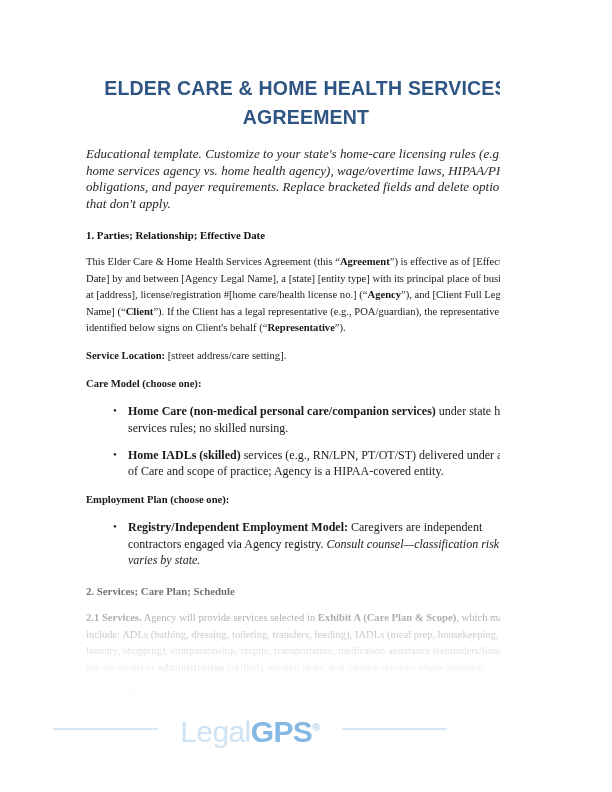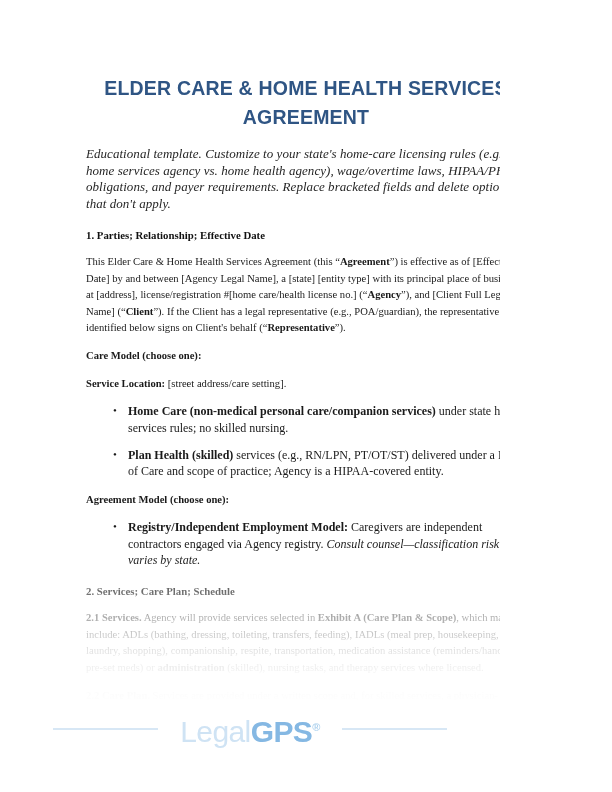--- a/index.html
+++ b/index.html
@@ -177,30 +177,30 @@
   </div>
 
   <div class="content">
 
     <p class="intro">Educational template. Customize to your state's home-care licensing rules (e.g., home services agency vs. home health agency), wage/overtime laws, HIPAA/PHI obligations, and payer requirements. Replace bracketed fields and delete options that don't apply.</p>
 
     <h2 class="section-heading">1. Parties; Relationship; Effective Date</h2>
 
     <p class="body-para"><span>This Elder Care &amp; Home Health Services Agreement (this “</span><b>Agreement</b><span>”) is effective as of [Effective Date] by and between [Agency Legal Name], a [state] [entity type] with its principal place of business at [address], license/registration #[home care/health license no.] (“</span><b>Agency</b><span>”), and [Client Full Legal Name] (“</span><b>Client</b><span>”). If the Client has a legal representative (e.g., POA/guardian), the representative identified below signs on Client's behalf (“</span><b>Representative</b><span>”).</span></p>
 
+    <p class="label-para"><b>Service Location:</b><span>&nbsp;</span><span>[street address/care setting].</span></p>
+
     <p class="label-para"><b>Care Model (choose one):</b></p>
-
-    <p class="label-para"><b>Service Location:</b><span>&nbsp;</span><span>[street address/care setting].</span></p>
 
     <ul class="bullets">
       <li><b>Home Care (non-medical personal care/companion services)</b><span> under state home services rules; no skilled nursing.</span></li>
-      <li><b>Plan Health (skilled)</b><span> services (e.g., RN/LPN, PT/OT/ST) delivered under a Plan of Care and scope of practice; Agency is a HIPAA-covered entity.</span></li>
+      <li><b>Home IADLs (skilled)</b><span> services (e.g., RN/LPN, PT/OT/ST) delivered under a Plan of Care and scope of practice; Agency is a HIPAA-covered entity.</span></li>
     </ul>
 
-    <p class="label-para"><b>Agreement Model (choose one):</b></p>
+    <p class="label-para"><b>Employment Plan (choose one):</b></p>
 
     <ul class="bullets">
       <li><b>Registry/Independent Employment Model:</b><span> Caregivers are independent contractors engaged via Agency registry. </span><span class="em">Consult counsel—classification risk varies by state.</span></li>
     </ul>
 
     <h2 class="section-heading" style="margin-top:16px;">2. Services; Care Plan; Schedule</h2>
 
     <p class="body-para"><b>2.1 Services.</b><span> Agency will provide services selected in </span><b>Exhibit A (Care Plan &amp; Scope)</b><span>, which may include: ADLs (bathing, dressing, toileting, transfers, feeding), IADLs (meal prep, housekeeping, laundry, shopping), companionship, respite, transportation, medication assistance (reminders/handing pre-set meds) or </span><b>administration</b><span> (skilled), nursing tasks, and therapy services where licensed.</span></p>
 
     <p class="body-para"><b>2.2 Care Plan.</b><span> Services are provided under a written scope and, for skilled services, a physician-ordered Plan of Care.</span></p>

